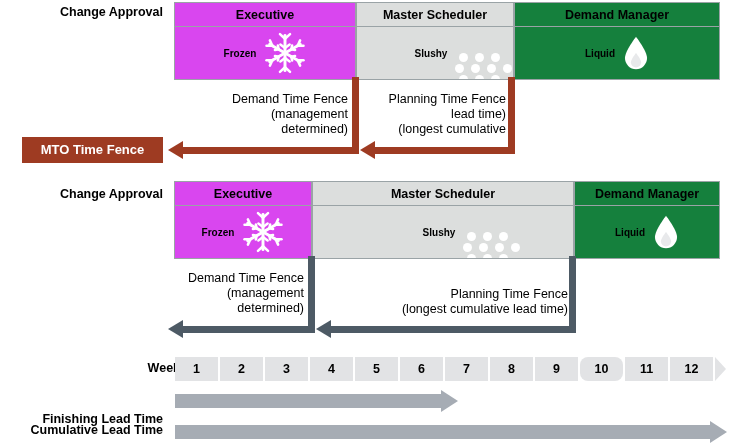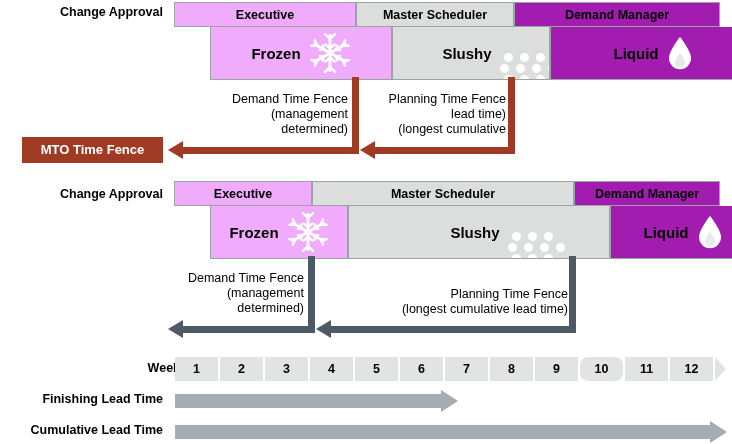--- a/index.html
+++ b/index.html
@@ -48,30 +48,29 @@
   
   .state {
     position: absolute;
     box-sizing: border-box;
     border: 1px solid #9aa3a6;
     border-top: none;
     display: flex;
     align-items: center;
     justify-content: center;
     gap: 8px;
-    font-size: 15px;
+    font-size: 10px;
     font-weight: bold;
     overflow: hidden;
-    margin-left: 36px;
   }
   .state .label { white-space: nowrap; }
 
-  .c-frozen  { background: #f0abfc; }
+  .c-frozen  { background: #d946ef; }
   .c-slushy  { background: #dcdedd; }
-  .c-liquid  { background: #a21caf; }
+  .c-liquid  { background: #15803d; }
 
   
   .ico { display: block; }
   .dotwrap { position: relative; width: 58px; height: 44px; }
   .dotrow { position: absolute; display: flex; gap: 7px; }
   .dotrow i { width: 9px; height: 9px; border-radius: 50%; background: #fff; display:block; }
 
   
   .vline { position: absolute; }
   .hline { position: absolute; }
@@ -348,21 +347,21 @@
     <div class="week-cell" style="left:400px; top:357px; width:43px;">6</div>
     <div class="week-cell" style="left:445px; top:357px; width:43px;">7</div>
     <div class="week-cell" style="left:490px; top:357px; width:43px;">8</div>
     <div class="week-cell" style="left:535px; top:357px; width:43px;">9</div>
     <div class="week-cell" style="left:580px; top:357px; width:43px;border-radius:8px;">10</div>
     <div class="week-cell" style="left:625px; top:357px; width:43px;">11</div>
     <div class="week-cell" style="left:670px; top:357px; width:43px;">12</div>
     <div class="week-end-arrow" style="left:715px; top:357px;"></div>
   </div>
 
-  <div class="side-label" style="left:0px; top:392px; width:163px;">Finishing Lead Time</div>
+  <div class="side-label" style="left:0px; top:412px; width:163px;">Finishing Lead Time</div>
   <div class="bar-shaft" style="left:175px; top:394px; width:266px; height:14px;"></div>
   <div class="bar-head" style="left:441px; top:390px;"></div>
 
   <div class="side-label" style="left:0px; top:423px; width:163px;">Cumulative Lead Time</div>
   <div class="bar-shaft" style="left:175px; top:425px; width:535px; height:14px;"></div>
   <div class="bar-head" style="left:710px; top:421px;"></div>
 
 </div>
 
 </body></html>

